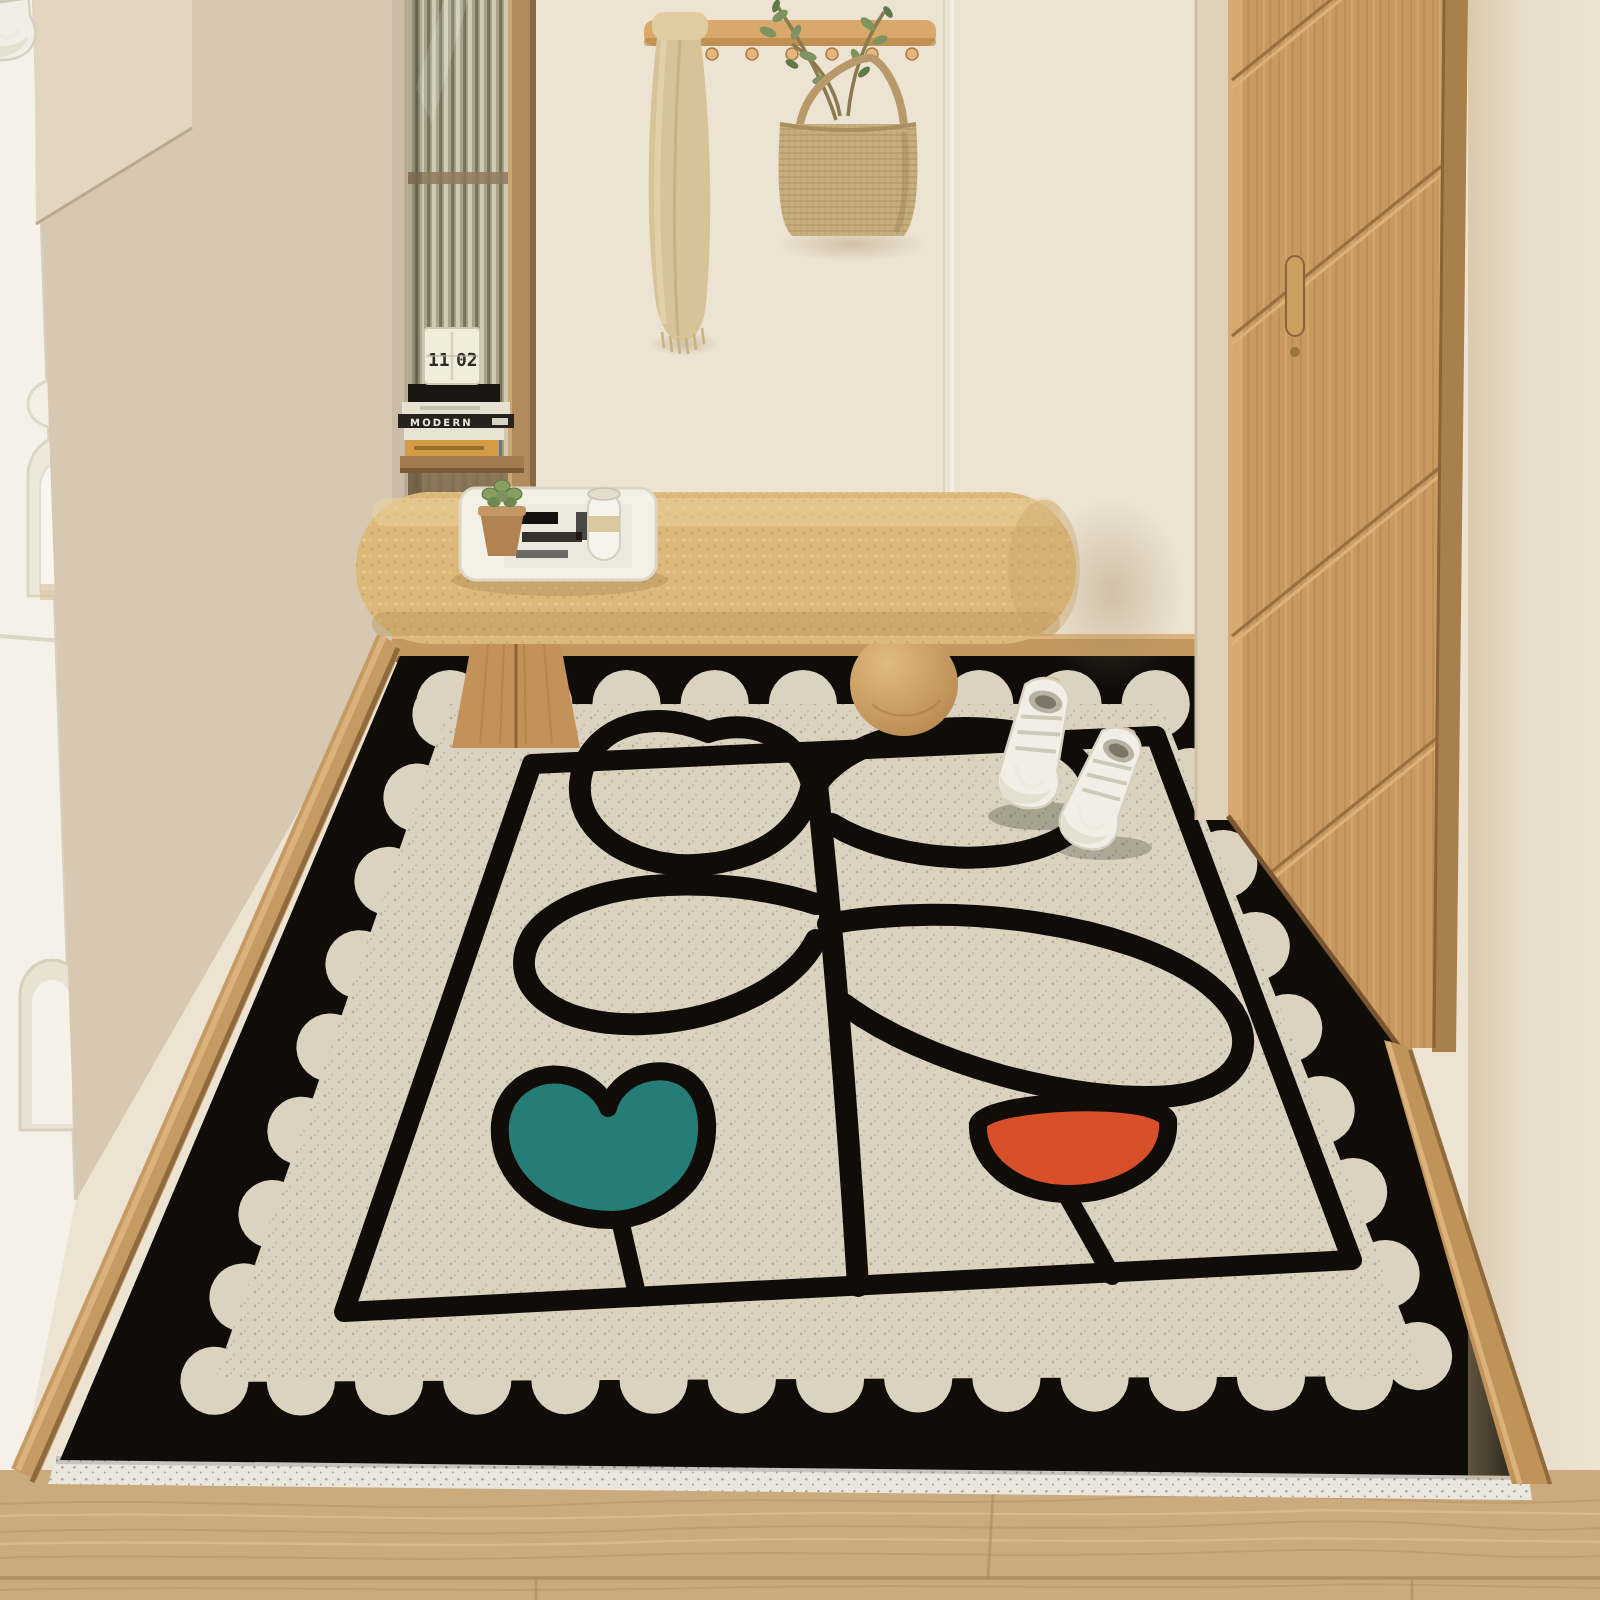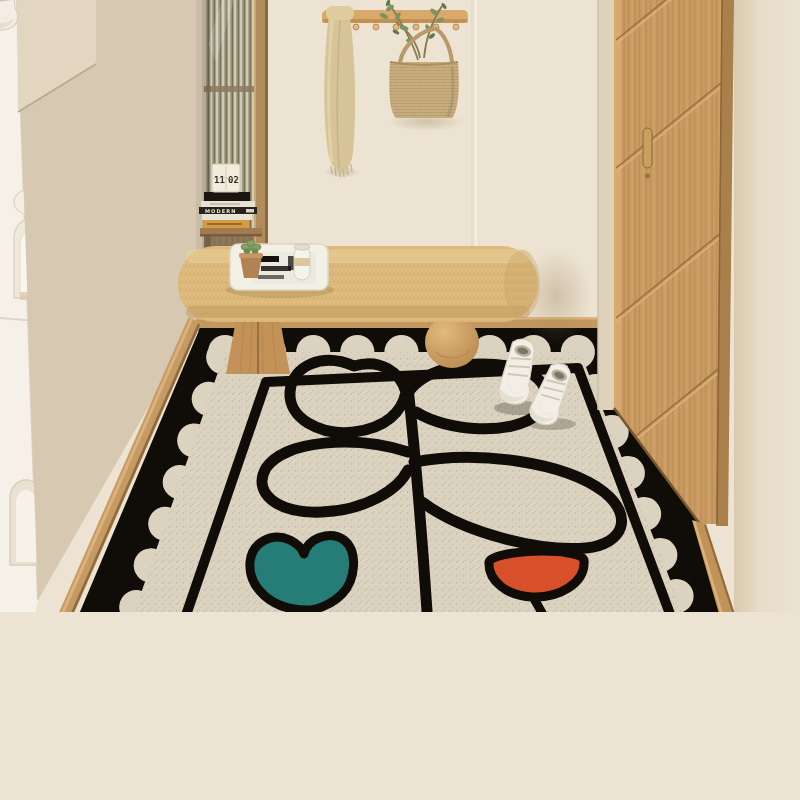--- a/index.html
+++ b/index.html
@@ -1,16 +1,16 @@
 <!DOCTYPE html>
 <html><head>
 <meta charset="utf-8">
 <style>
   html,body{margin:0;padding:0;background:#ece3d2;}
-  .stage{width:800px;height:612px;position:relative;overflow:hidden;font-family:"DejaVu Sans",sans-serif;}
+  .stage{width:800px;height:800px;position:relative;overflow:hidden;font-family:"DejaVu Sans",sans-serif;}
   svg{display:block;}
   text{user-select:none;}
   .spine-text{font-family:"DejaVu Sans",sans-serif;font-weight:bold;letter-spacing:1.1px;}
   .cal-text{font-family:"DejaVu Sans Mono",monospace;font-weight:bold;}
 </style>
 </head>
 <body>
 
 <div class="stage">
 <svg viewBox="0 0 800 800" width="800" height="800">

